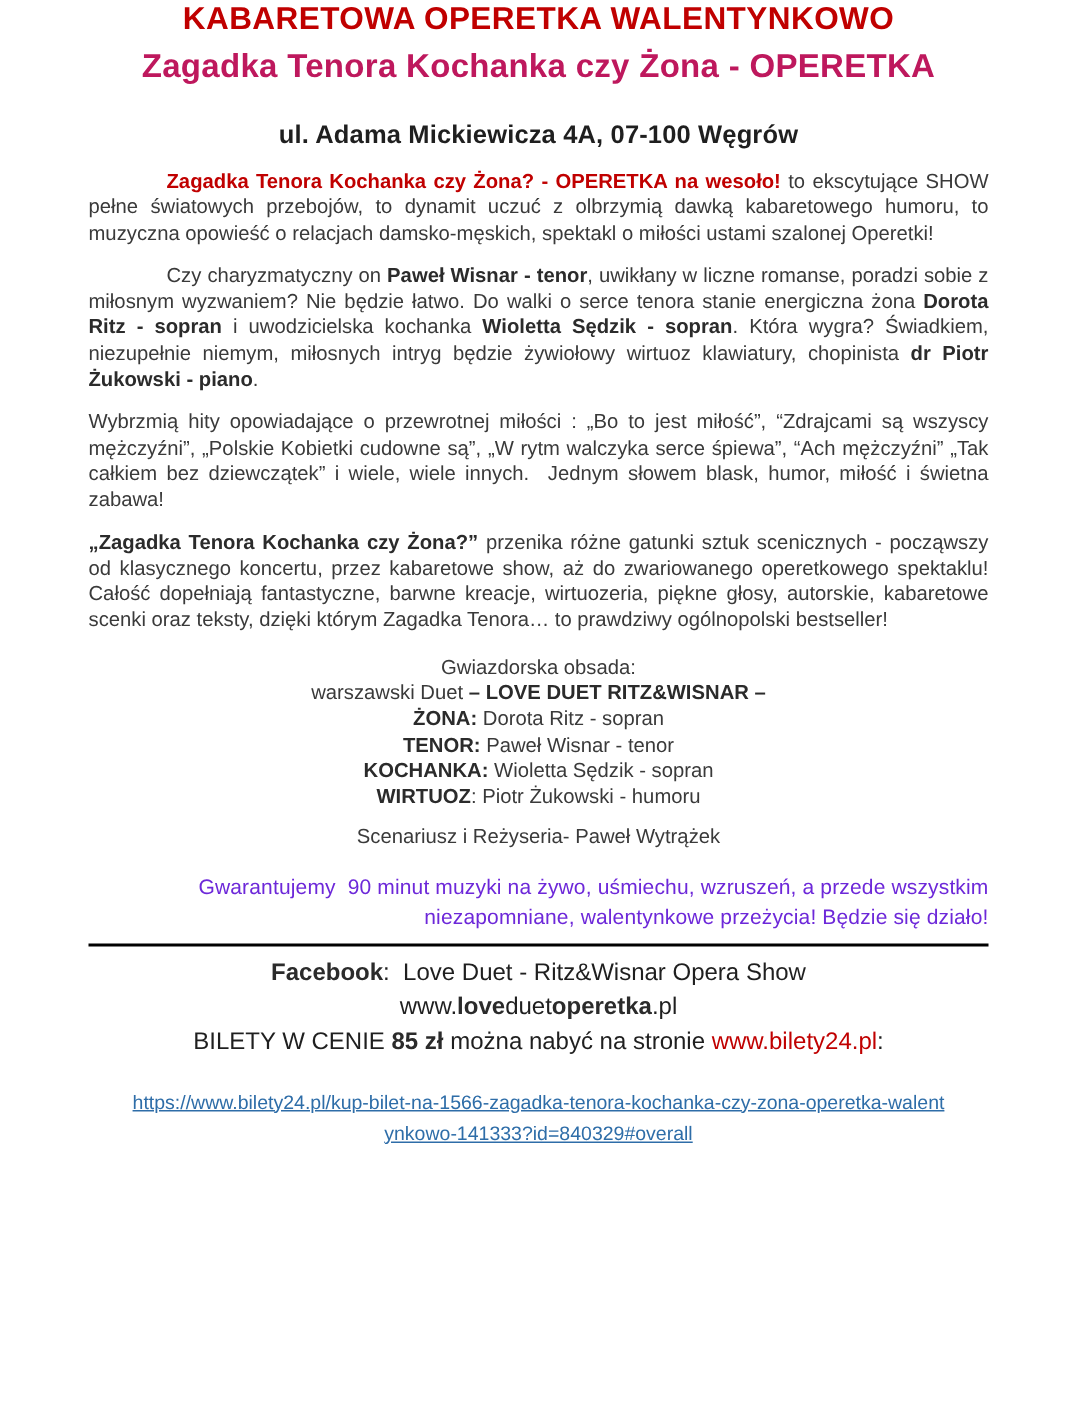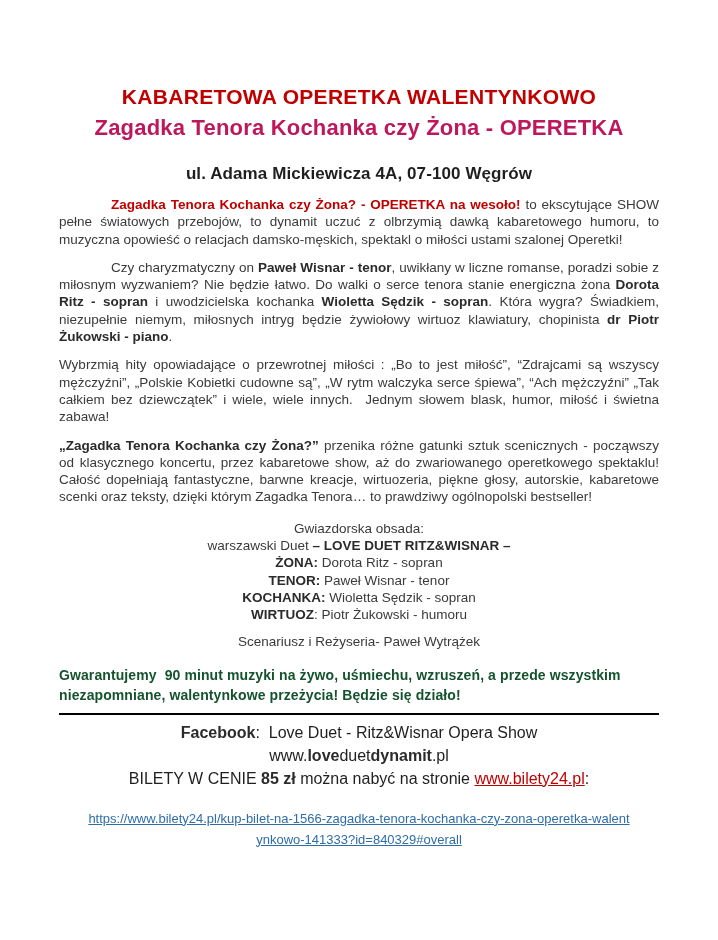--- a/index.html
+++ b/index.html
@@ -2,21 +2,21 @@
 <html><head>
 <meta charset="utf-8">
 <style>
   html,body{margin:0;padding:0;background:#ffffff;}
   body{
     width:718px;height:940px;overflow:hidden;
     font-family:"Liberation Sans","DejaVu Sans",sans-serif;
     color:#262626;
     -webkit-font-smoothing:antialiased;
   }
-  .page{width:600px;margin:0 auto;padding-top:84px;}
+  .page{width:600px;margin:0 auto;}
   .title{
     font-size:21px;font-weight:700;text-align:center;
     letter-spacing:.3px;line-height:26px;
   }
   .subtitle{
     font-size:22px;font-weight:700;text-align:center;
     letter-spacing:.2px;line-height:26px;margin-top:5px;
   }
   .date-line{
     font-size:21px;font-weight:700;text-align:center;color:#1f1f1f;
@@ -26,27 +26,27 @@
     font-size:17px;font-weight:700;text-align:center;color:#1f1f1f;
     margin-top:21px;line-height:23px;letter-spacing:.1px;
   }
   .para{
     font-size:13.5px;line-height:17.3px;text-align:justify;color:#3a3a3a;
     margin-top:11px;
   }
   .para.indent{text-indent:52px;}
   .para:first-of-type{margin-top:18px;}
   .b{font-weight:700;color:#2b2b2b;}
-  .u{text-decoration:underline;}
+  .u{}
   .cast{margin-top:14px;font-size:13.5px;line-height:17.3px;color:#3a3a3a;text-align:center;}
   .cast-heading{font-size:13.5px;}
   .director{margin-top:10px;font-size:13.5px;color:#3a3a3a;text-align:center;}
   .guarantee{
-    margin-top:16px;font-size:14px;font-weight:700;color:#14532d;
-    text-align:left;line-height:20px;letter-spacing:.1px;
+    margin-top:16px;font-size:14px;font-weight:400;color:#6d28d9;
+    text-align:right;line-height:20px;letter-spacing:.1px;
   }
   .divider{
     border:none;border-top:2px solid #000;margin:8px 0 0 0;width:100%;
   }
   .footer-line{font-size:16px;color:#1f1f1f;text-align:center;margin-top:7px;line-height:21px;}
   .footer-line.tight{margin-top:2px;}
   .ticket-url{
     display:block;margin:19px auto 0;width:545px;text-align:center;
     font-size:13px;line-height:21px;word-break:break-all;
     text-decoration:underline;cursor:pointer;
@@ -87,19 +87,19 @@
 
   <div class="guarantee">
     <div>Gwarantujemy&nbsp; 90 minut muzyki na żywo, uśmiechu, wzruszeń, a przede wszystkim</div>
     <div>niezapomniane, walentynkowe przeżycia! Będzie się działo!</div>
   </div>
 
   <hr class="divider">
 
   <div class="footer-line"><span class="b">Facebook</span><span>:&nbsp; Love Duet - Ritz&amp;Wisnar Opera Show</span></div>
 
-  <div class="footer-line tight"><span>www.</span><span class="b">love</span><span>duet</span><span class="b">dynamit</span><span>.pl</span></div>
+  <div class="footer-line tight"><span>www.</span><span class="b">love</span><span>duet</span><span class="b">operetka</span><span>.pl</span></div>
 
   <div class="footer-line tight"><span>BILETY W CENIE </span><span class="b">85 zł</span><span> można nabyć na stronie </span><span class="u" style="color: rgb(192, 0, 0);">www.bilety24.pl</span><span>:</span></div>
 
   <a class="ticket-url" style="color: rgb(46, 109, 168);">https://www.bilety24.pl/kup-bilet-na-1566-zagadka-tenora-kochanka-czy-zona-operetka-walentynkowo-141333?id=840329#overall</a>
 
 </div>
 
 </body></html>

